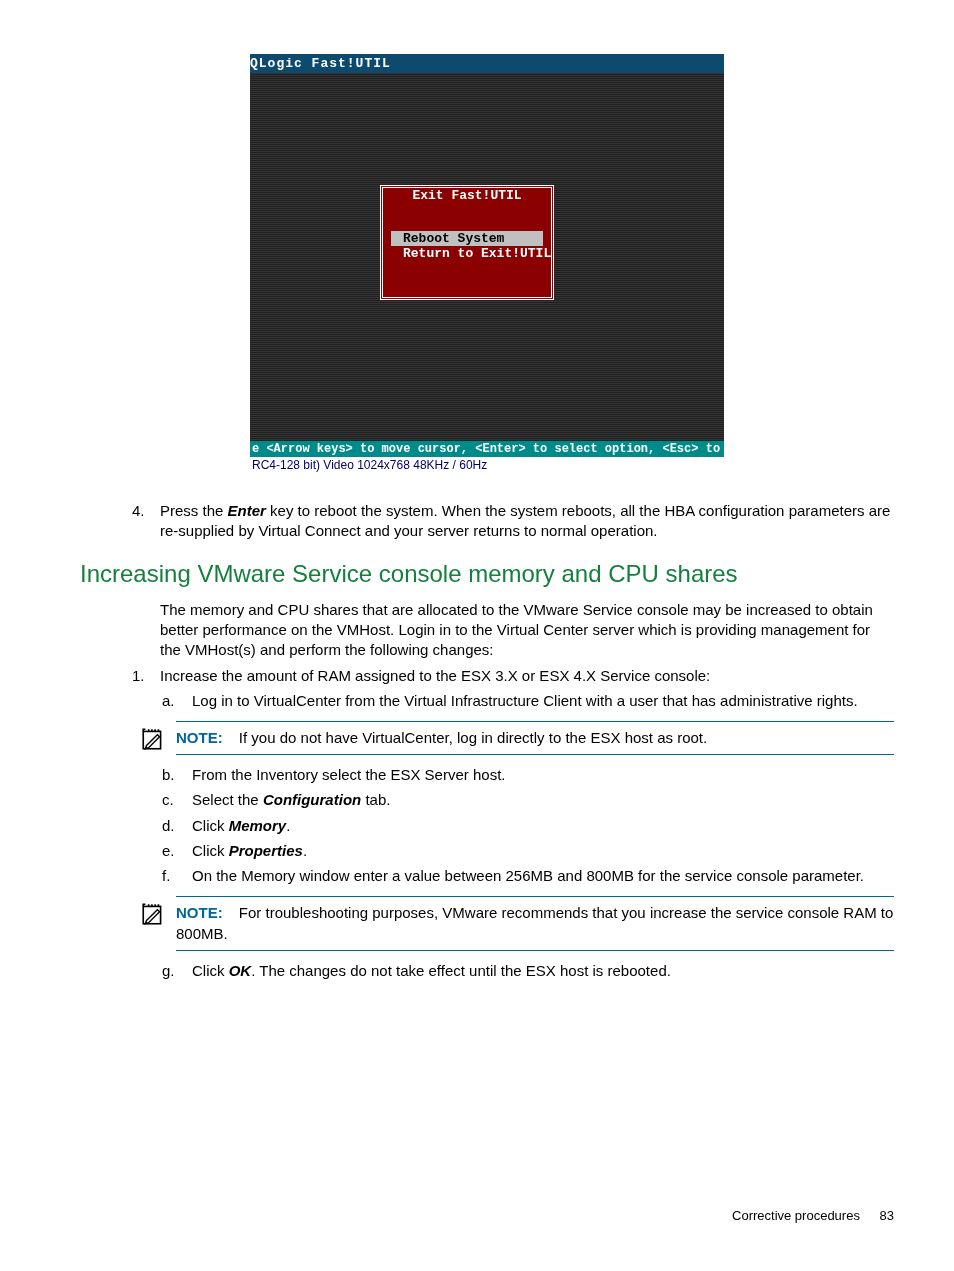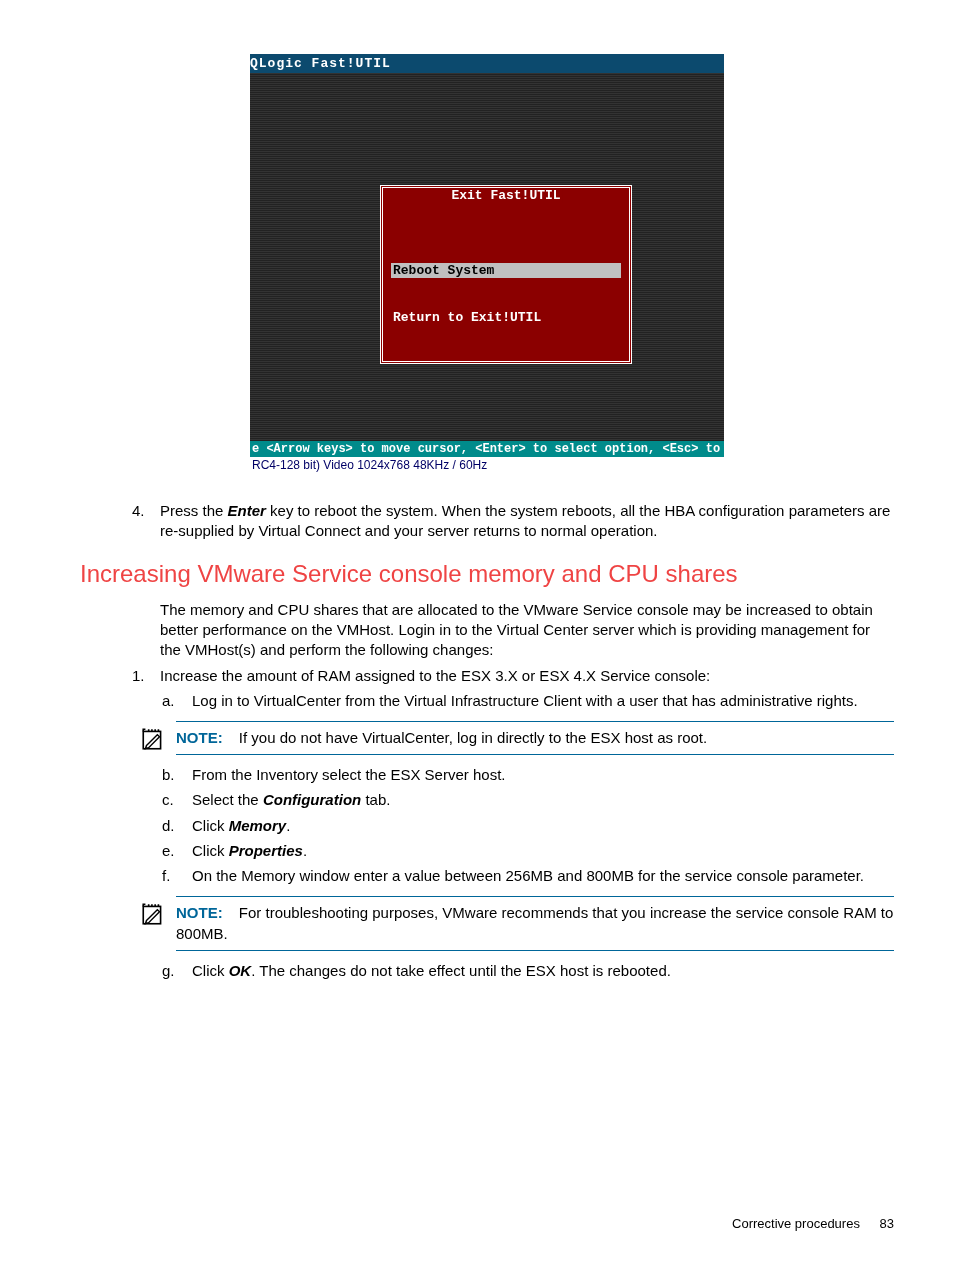--- a/index.html
+++ b/index.html
@@ -40,21 +40,21 @@
     height: 368px;
     background: #000;
     background-image: repeating-linear-gradient(0deg, #222 0px, #222 1px, #333 1px, #333 2px),
                       repeating-linear-gradient(90deg, #222 0px, #222 1px, #333 1px, #333 2px);
     position: relative;
   }
   .dialog {
     position: absolute;
     top: 112px;
     left: 130px;
-    width: 252px;
+    width: 174px;
     background: #8b0000;
     border: 3px double #fff;
     padding: 0;
   }
   .dialog-title {
     text-align: center;
     color: #fff;
     font-weight: bold;
     margin-top: -9px;
     background: #8b0000;
@@ -63,23 +63,22 @@
     left: 50%;
     transform: translateX(-50%);
     padding: 0 2px;
   }
   .dialog-inner {
     padding: 28px 8px 36px 8px;
   }
   .menu-item {
     color: #fff;
     font-weight: bold;
-    padding: 0 2px;
+    padding: 0 12px;
     white-space: nowrap;
-    margin-top: 32px;
   }
   .menu-item.selected {
     background: #c0c0c0;
     color: #000;
   }
   .term-footer {
     background: #008b8b;
     color: #fff;
     font-weight: bold;
     padding: 1px 2px;
@@ -115,21 +114,21 @@
   .sub-list > li {
     position: relative;
     margin-bottom: 5px;
     line-height: 1.35;
   }
   .sub-list > li > .num {
     position: absolute;
     left: -30px;
   }
   h2.section {
-    color: #ef4444;
+    color: #15803d;
     font-weight: normal;
     font-size: 24px;
     margin: 18px 0 12px 0;
   }
   .para {
     padding-left: 80px;
     padding-right: 0;
     line-height: 1.35;
     margin-bottom: 6px;
   }
@@ -148,21 +147,21 @@
     width: 26px;
     height: 26px;
   }
   .note-label {
     color: #006699;
     font-weight: bold;
     margin-right: 12px;
   }
   .footer {
     position: absolute;
-    bottom: 40px;
+    bottom: 48px;
     right: 60px;
     font-size: 13px;
   }
   .footer .pnum {
     margin-left: 16px;
   }
   b { font-weight: bold; font-style: italic; }
 </style>
 </head>
 <body>

